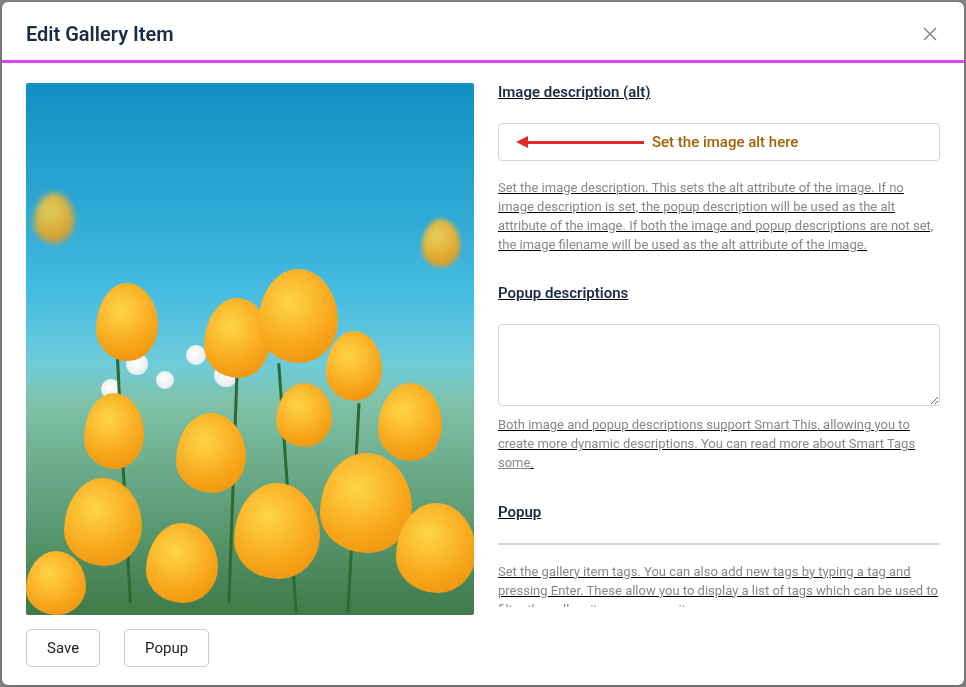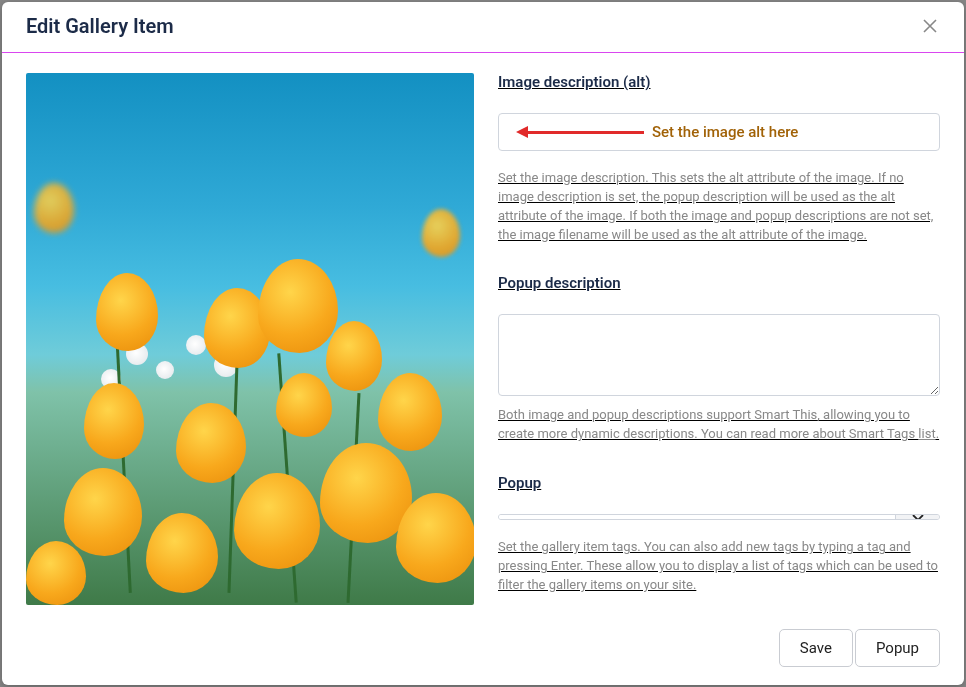--- a/index.html
+++ b/index.html
@@ -14,22 +14,22 @@
     .modal {
       position: absolute;
       top: 2px; left: 2px; right: 2px; bottom: 2px;
       background: #fff;
       border-radius: 6px;
       box-shadow: 0 2px 8px rgba(0,0,0,0.3);
       display: flex;
       flex-direction: column;
     }
     .modal-header {
-      padding: 12px 24px 14px 24px;
-      border-bottom: 1px solid #d946ef;
+      padding: 20px 24px 14px 24px;
+      border-bottom: 3px solid #d946ef;
       display: flex;
       justify-content: space-between;
       align-items: center;
     }
     .modal-title {
       font-size: 20px;
       font-weight: 600;
       color: #1c2b48;
     }
     .close-btn {
@@ -173,22 +173,22 @@
       border-left: 1px solid #d0d5dd;
       display: flex;
       align-items: center;
       justify-content: center;
       cursor: pointer;
     }
     .tags-caret svg { width: 16px; height: 16px; }
     .modal-footer {
       padding: 14px 24px 18px 24px;
       display: flex;
-      justify-content: flex-end;
-      gap: 2px;
+      justify-content: flex-start;
+      gap: 24px;
     }
     .btn {
       padding: 9px 20px;
       border: 1px solid #c9ccd2;
       border-radius: 5px;
       background: #fff;
       font-size: 15px;
       color: #222;
       cursor: pointer;
       font-family: inherit;
@@ -245,24 +245,24 @@
         <div class="annotation">
           <div class="arrow">
             <div class="arrow-head"></div>
             <div class="arrow-line"></div>
           </div>
           <span class="annotation-text">Set the image alt here</span>
         </div>
       </div>
       <div class="help-text">Set the image description. This sets the alt attribute of the image. If no image description is set, the popup description will be used as the alt attribute of the image. If both the image and popup descriptions are not set, the image filename will be used as the alt attribute of the image.</div>
 
-      <div class="field-label">Popup description</div>
+      <div class="field-label">Popup descriptions</div>
       <textarea class="textarea" style=""></textarea>
       <div class="help-text" style="margin-top:-4px;">
-        <span>Both image and popup descriptions support Smart This, allowing you to create more dynamic descriptions. You can read more about Smart Tags </span><a href="#">list</a>.
+        <span>Both image and popup descriptions support Smart This, allowing you to create more dynamic descriptions. You can read more about Smart Tags </span><a href="#">some</a>.
       </div>
 
       <div class="field-label">Popup</div>
       <div class="tags-select">
         <input class="tags-input" type="text" placeholder="Type or select some tags" style="">
         <div class="tags-caret">
           <svg viewBox="0 0 16 16" fill="none" stroke="#222" stroke-width="1.8">
               <path d="M3 6 L8 11 L13 6"></path>
             </svg>
         </div>

